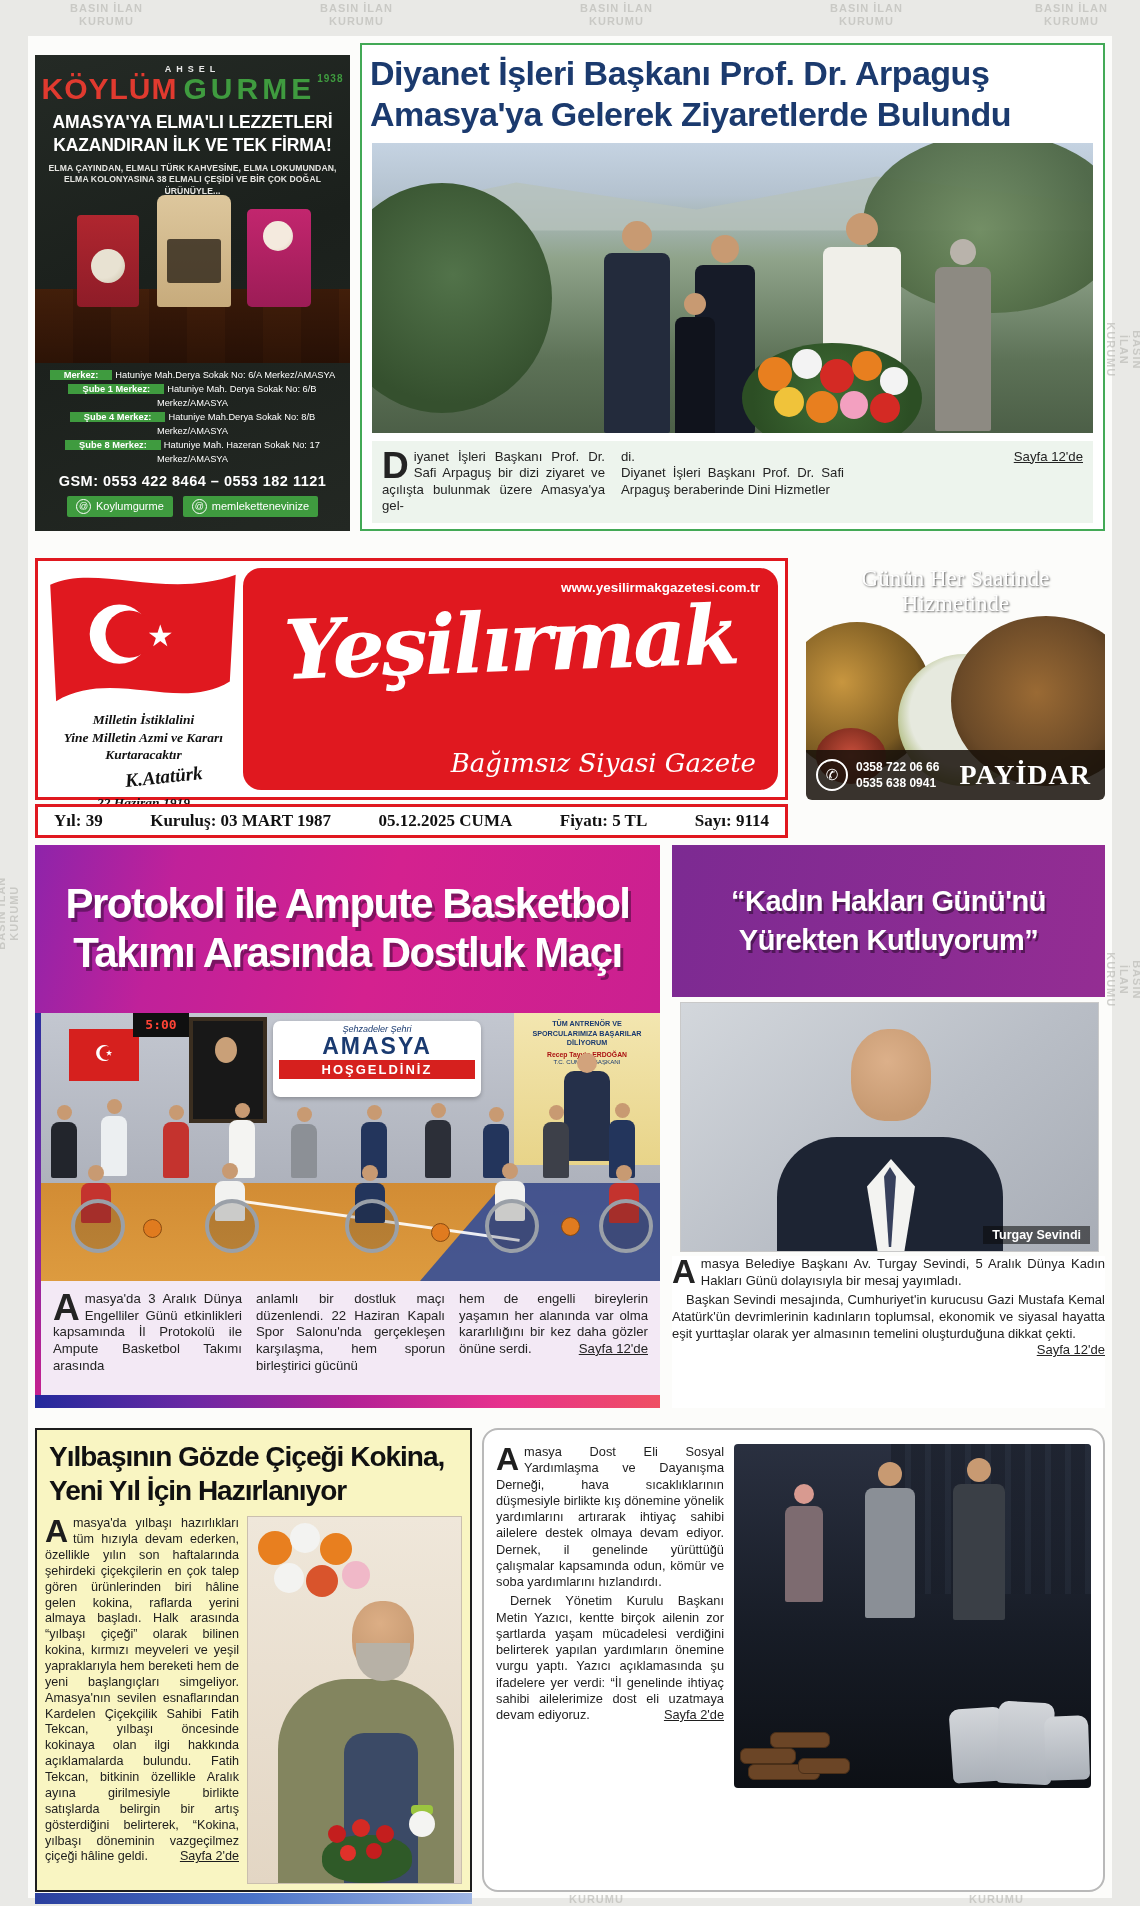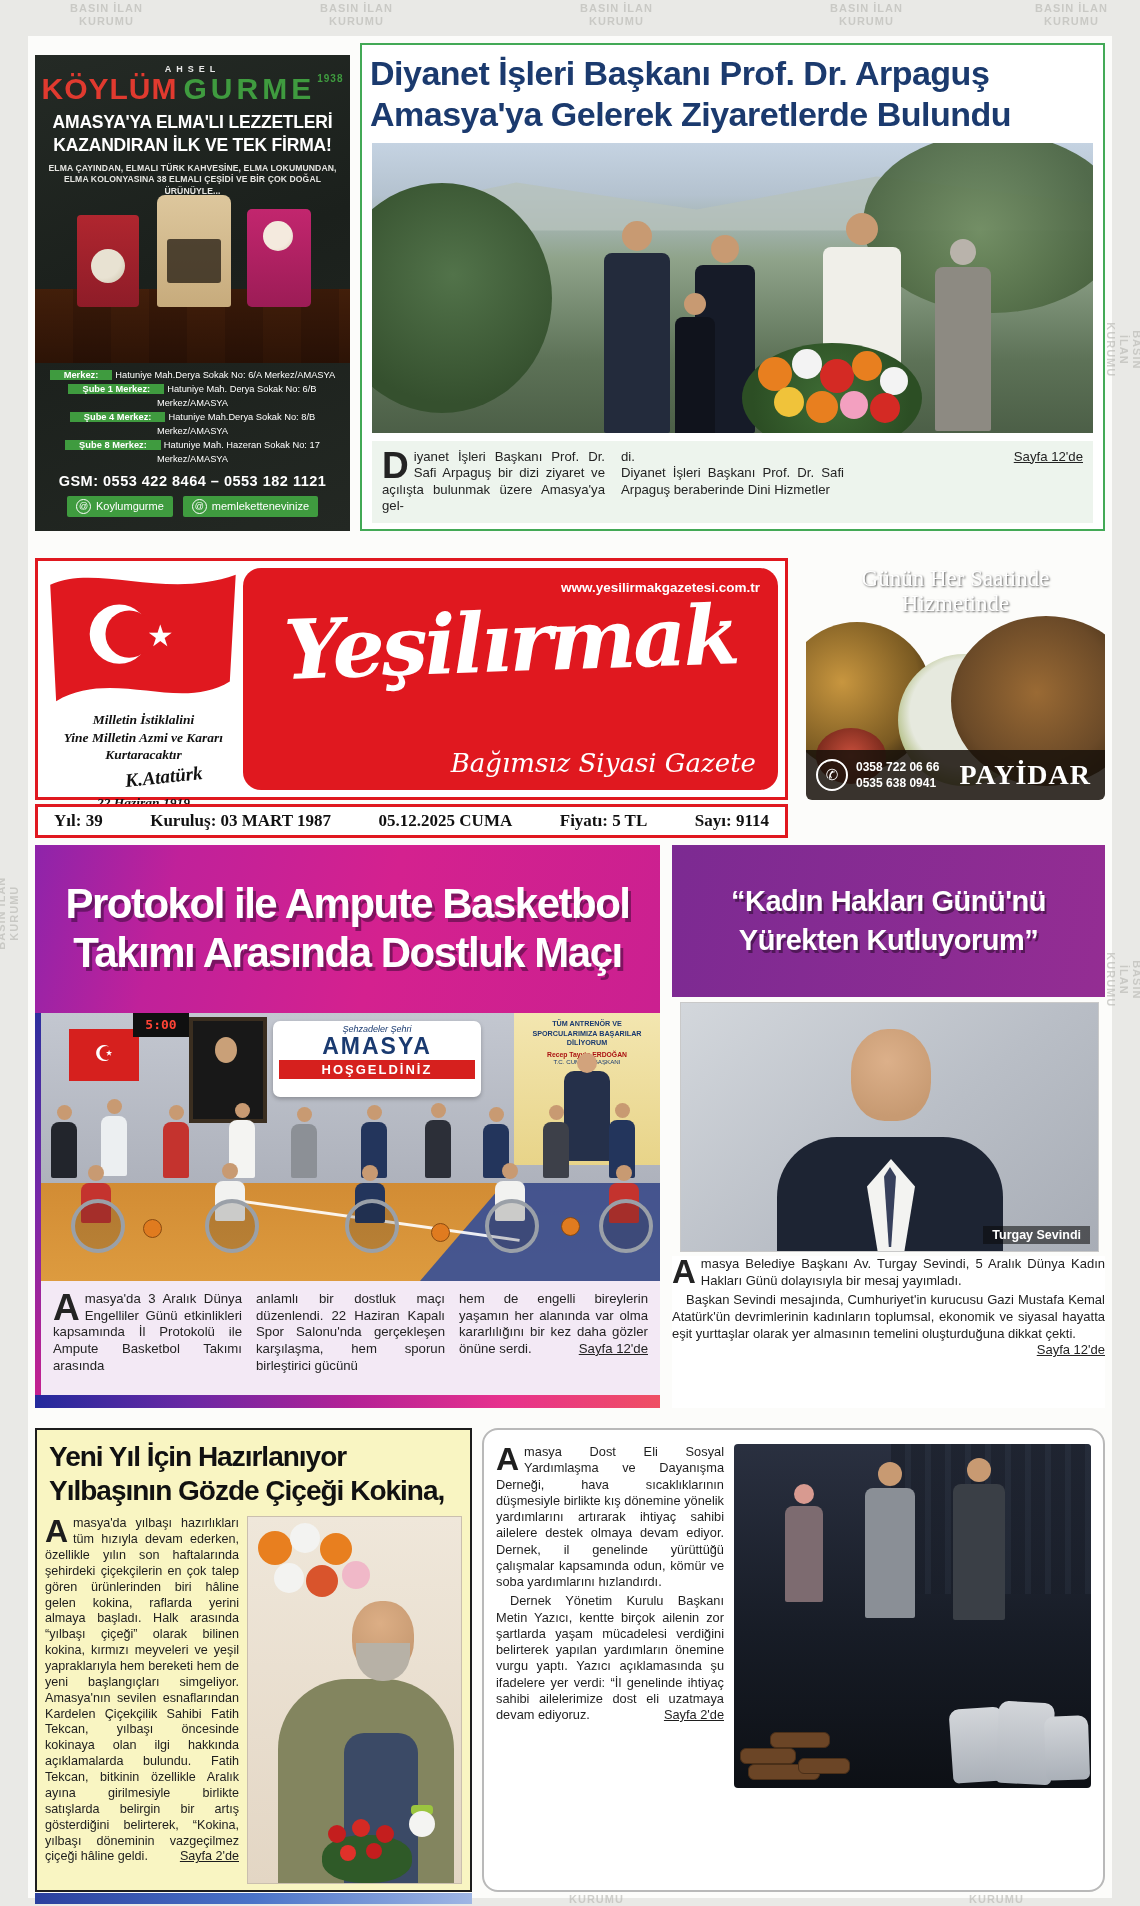--- a/index.html
+++ b/index.html
@@ -476,22 +476,22 @@
     <div class="kd-head"></div>
     <div class="kd-caption">Turgay Sevindi</div>
   </section>
   <section class="kd-body">
     <p><span class="dc" style="font-size:33px;line-height:27px;">A</span><span>masya Belediye Başkanı Av. Turgay Sevindi, 5 Aralık Dünya Kadın Hakları Günü dolayısıyla bir mesaj yayımladı.</span></p>
     <p class="ind"><span>Başkan Sevindi mesajında, Cumhuriyet'in kurucusu Gazi Mustafa Kemal Atatürk'ün devrimlerinin kadınların toplumsal, ekonomik ve siyasal hayatta eşit yurttaşlar olarak yer almasının temelini oluşturduğuna dikkat çekti.</span> <span class="more">Sayfa 12'de</span></p>
   </section>
 
   <section class="kokina">
     <div class="kk-headline">
+      <div>Yılbaşının Gözde Çiçeği Kokina,</div>
       <div>Yeni Yıl İçin Hazırlanıyor</div>
-      <div>Yılbaşının Gözde Çiçeği Kokina,</div>
     </div>
     <div class="kk-row">
       <div class="kk-text">
         <span class="dc" style="font-size:32px;line-height:26px;">A</span><span>masya'da yılbaşı hazırlıkları tüm hızıyla devam ederken, özellikle yılın son haftalarında şehirdeki çiçekçilerin en çok talep gören ürünlerinden biri hâline gelen kokina, raflarda yerini almaya başladı. Halk arasında “yılbaşı çiçeği” olarak bilinen kokina, kırmızı meyveleri ve yeşil yapraklarıyla hem bereketi hem de yeni başlangıçları simgeliyor. Amasya'nın sevilen esnaflarından Kardelen Çiçekçilik Sahibi Fatih Tekcan, yılbaşı öncesinde kokinaya olan ilgi hakkında açıklamalarda bulundu. Fatih Tekcan, bitkinin özellikle Aralık ayına girilmesiyle birlikte satışlarda belirgin bir artış gösterdiğini belirterek, “Kokina, yılbaşı döneminin vazgeçilmez çiçeği hâline geldi.</span>
         <span class="more">Sayfa 2'de</span>
       </div>
       <div class="kk-photo">
         <div class="kk-bouq">
           <i style="left:4px;top:10px;width:34px;height:34px;background:#e87f1f;"></i>
           <i style="left:36px;top:2px;width:30px;height:30px;background:#f3f3f1;"></i>

